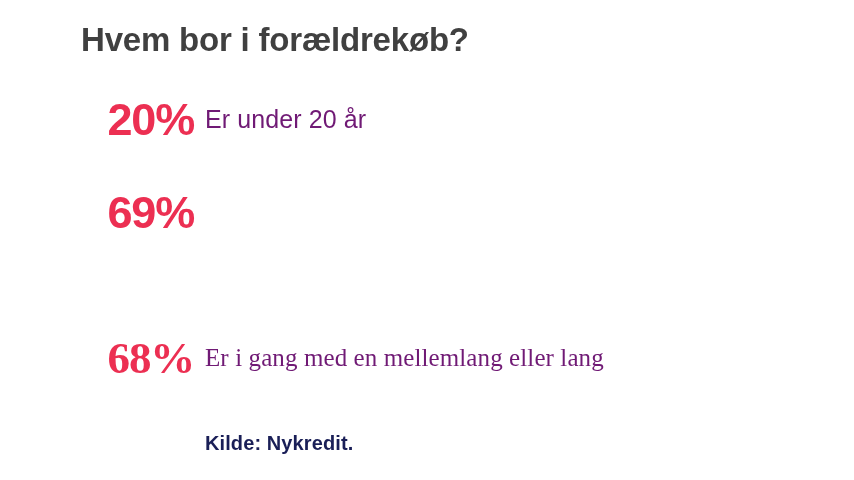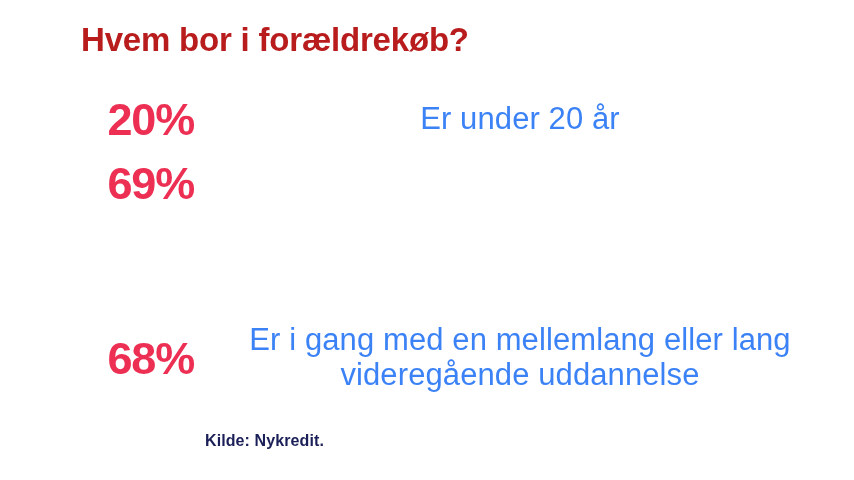--- a/index.html
+++ b/index.html
@@ -23,21 +23,21 @@
     height: 480px;
     background: #ffffff;
   }
 
   .title {
     position: absolute;
     left: 81px;
     top: 22px;
     font-size: 33px;
     font-weight: bold;
-    color: #b91c1c;
+    color: #404040;
     letter-spacing: -0.2px;
     white-space: nowrap;
     line-height: 1.1;
   }
 
   .stat-list {
     position: absolute;
     left: 0;
     top: 88px;
     width: 854px;
@@ -45,57 +45,56 @@
 
   .stat-row {
     position: absolute;
     left: 0;
     width: 854px;
     display: flex;
     align-items: center;
   }
 
   .stat-row.r0 { top: 0px;   height: 62px; }
-  .stat-row.r1 { top: 64px;  height: 62px; }
+  .stat-row.r1 { top: 93px;  height: 62px; }
   .stat-row.r2 { top: 163px; height: 62px; }
-  .stat-row.r3 { top: 234px; height: 72px; }
+  .stat-row.r3 { top: 234px; height: 72px; font-family: Liberation Serif, serif; }
 
   .stat-value {
     position: absolute;
     left: 0px;
     width: 194px;
     text-align: right;
     font-size: 45px;
     font-weight: bold;
     color: #EC2F52;
     letter-spacing: -1.2px;
     line-height: 1;
   }
 
   .stat-label {
     position: absolute;
     left: 205px;
     width: 630px;
-    font-size: 31px;
+    font-size: 25px;
     font-weight: normal;
-    color: #3b82f6;
+    color: #701a75;
     line-height: 1.12;
     letter-spacing: 0.1px;
-    text-align: center;
   }
 
   .stat-label .line {
     display: block;
   }
 
   .source {
     position: absolute;
     left: 205px;
     top: 432px;
-    font-size: 16px;
+    font-size: 20px;
     font-weight: bold;
     color: #1A1F57;
     letter-spacing: 0.1px;
   }
 </style>
 </head>
 <body>
 
 <div class="infographic">
 
@@ -114,21 +113,20 @@
       <div class="stat-value">69%</div>
     </div>
 
     <div class="stat-row r2">
     </div>
 
     <div class="stat-row r3">
       <div class="stat-value">68%</div>
       <div class="stat-label">
         <span class="line">Er i gang med en mellemlang eller lang</span>
-        <span class="line">videregående uddannelse</span>
       </div>
     </div>
 
   </div>
 
   <div class="source">Kilde: Nykredit.</div>
 
 </div>
 
 </body></html>

